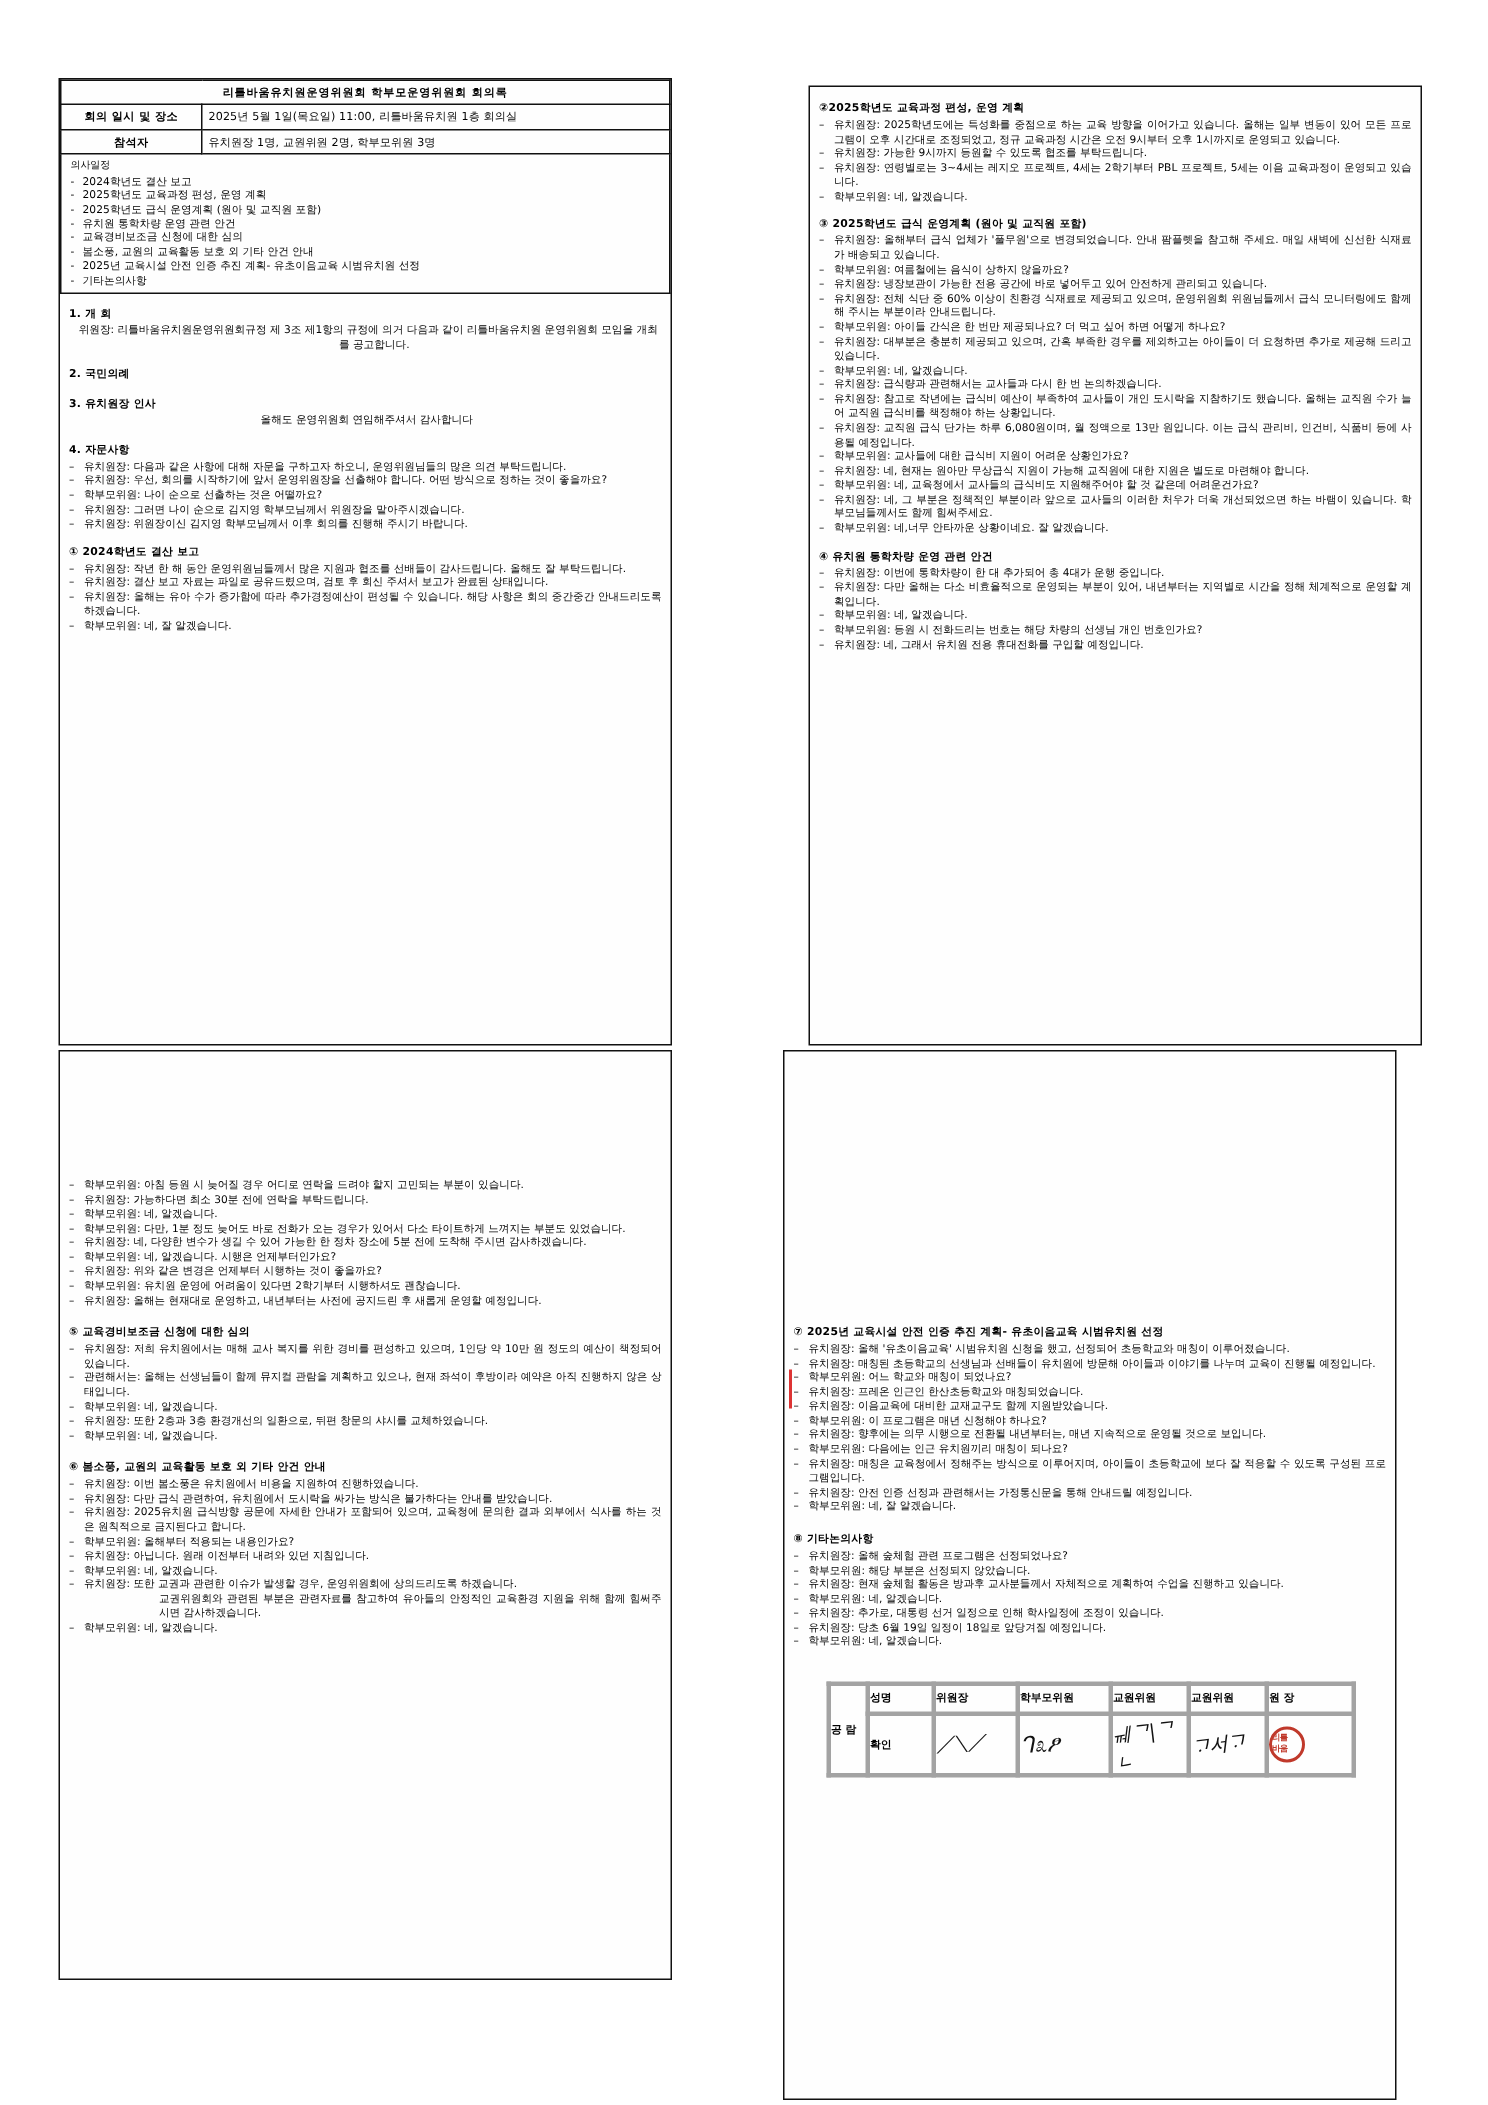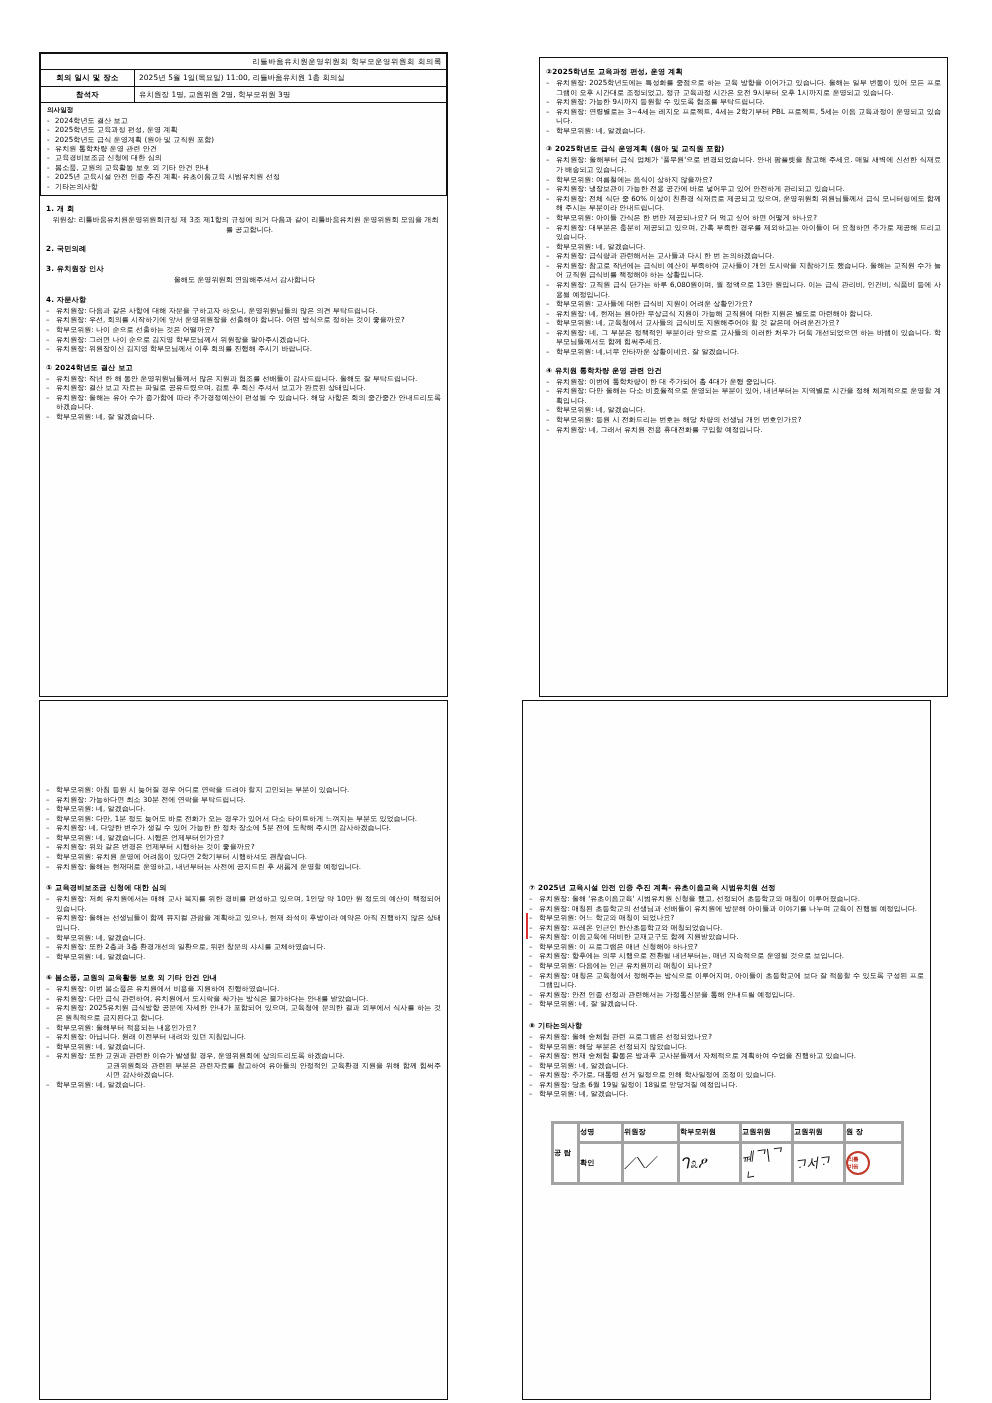--- a/index.html
+++ b/index.html
@@ -11,49 +11,49 @@
     overflow:hidden;
   }
   .sheet{
     position:absolute;
     background:#fefefe;
     box-sizing:border-box;
   }
   
   #page1{left:39px;top:52px;width:409px;height:645px;border:1px solid #111;}
   #page2{left:539px;top:57px;width:409px;height:640px;border:1px solid #111;}
-  #page3{left:39px;top:700px;width:409px;height:700px;border:1px solid #111;}
+  #page3{left:39px;top:700px;width:409px;height:620px;border:1px solid #111;}
   #page4{left:522px;top:700px;width:409px;height:700px;border:1px solid #111;}
 
   .inner{padding:0;height:100%;box-sizing:border-box;position:relative;}
 
   
   table.hdr{
     width:100%;border-collapse:collapse;table-layout:fixed;
   }
   table.hdr td{
     border:1px solid #111;
     padding:3px 4px;
     font-size:7.4px;
     line-height:1.25;
     vertical-align:middle;
   }
   td.title{
-    text-align:right;font-weight:normal;font-size:9.6px;letter-spacing:.6px;
+    text-align:center;font-weight:bold;font-size:9.6px;letter-spacing:.6px;
     padding:7px 2px 7px 2px;
   }
   td.lbl{width:94px;text-align:center;font-weight:bold;font-size:7.4px;letter-spacing:.3px;}
   td.val{font-size:7.2px;letter-spacing:.1px;padding-left:9px;}
 
   
   .agenda{
     border-left:1px solid #111;border-right:1px solid #111;border-bottom:1px solid #111;
     padding:3px 5px 4px 5px;
   }
-  .agenda .ttl{font-size:6.6px;font-weight:bold;margin:0 0 1px 1px;}
+  .agenda .ttl{font-size:6.6px;font-weight:normal;margin:0 0 1px 1px;}
   .agenda ul{list-style:none;margin:0;padding:0;}
   .agenda li{
     font-size:7.1px;line-height:1.33;letter-spacing:.05px;
     padding-left:9px;position:relative;
   }
   .agenda li:before{content:"-";position:absolute;left:1px;}
 
   
   .body{padding:3px 6px 6px 6px;}
   .sec{
@@ -228,21 +228,21 @@
         <li>유치원장: 네, 다양한 변수가 생길 수 있어 가능한 한 정차 장소에 5분 전에 도착해 주시면 감사하겠습니다.</li>
         <li>학부모위원: 네, 알겠습니다. 시행은 언제부터인가요?</li>
         <li>유치원장: 위와 같은 변경은 언제부터 시행하는 것이 좋을까요?</li>
         <li>학부모위원: 유치원 운영에 어려움이 있다면 2학기부터 시행하셔도 괜찮습니다.</li>
         <li>유치원장: 올해는 현재대로 운영하고, 내년부터는 사전에 공지드린 후 새롭게 운영할 예정입니다.</li>
       </ul>
       <div class="gap"></div>
       <div class="sec">⑤ 교육경비보조금 신청에 대한 심의</div>
       <ul class="dlg">
         <li>유치원장: 저희 유치원에서는 매해 교사 복지를 위한 경비를 편성하고 있으며, 1인당 약 10만 원 정도의 예산이 책정되어 있습니다.</li>
-        <li>유치원장: 올해는 선생님들이 함께 뮤지컬 관람을 계획하고 있으나, 현재 좌석이 후방이라 예약은 아직 진행하지 않은 상태입니다.</li>
+        <li>관련해서는: 올해는 선생님들이 함께 뮤지컬 관람을 계획하고 있으나, 현재 좌석이 후방이라 예약은 아직 진행하지 않은 상태입니다.</li>
         <li>학부모위원: 네, 알겠습니다.</li>
         <li>유치원장: 또한 2층과 3층 환경개선의 일환으로, 뒤편 창문의 샤시를 교체하였습니다.</li>
         <li>학부모위원: 네, 알겠습니다.</li>
       </ul>
       <div class="gap"></div>
       <div class="sec">⑥ 봄소풍, 교원의 교육활동 보호 외 기타 안건 안내</div>
       <ul class="dlg">
         <li>유치원장: 이번 봄소풍은 유치원에서 비용을 지원하여 진행하였습니다.</li>
         <li>유치원장: 다만 급식 관련하여, 유치원에서 도시락을 싸가는 방식은 불가하다는 안내를 받았습니다.</li>
         <li>유치원장: 2025유치원 급식방향 공문에 자세한 안내가 포함되어 있으며, 교육청에 문의한 결과 외부에서 식사를 하는 것은 원칙적으로 금지된다고 합니다.</li>

